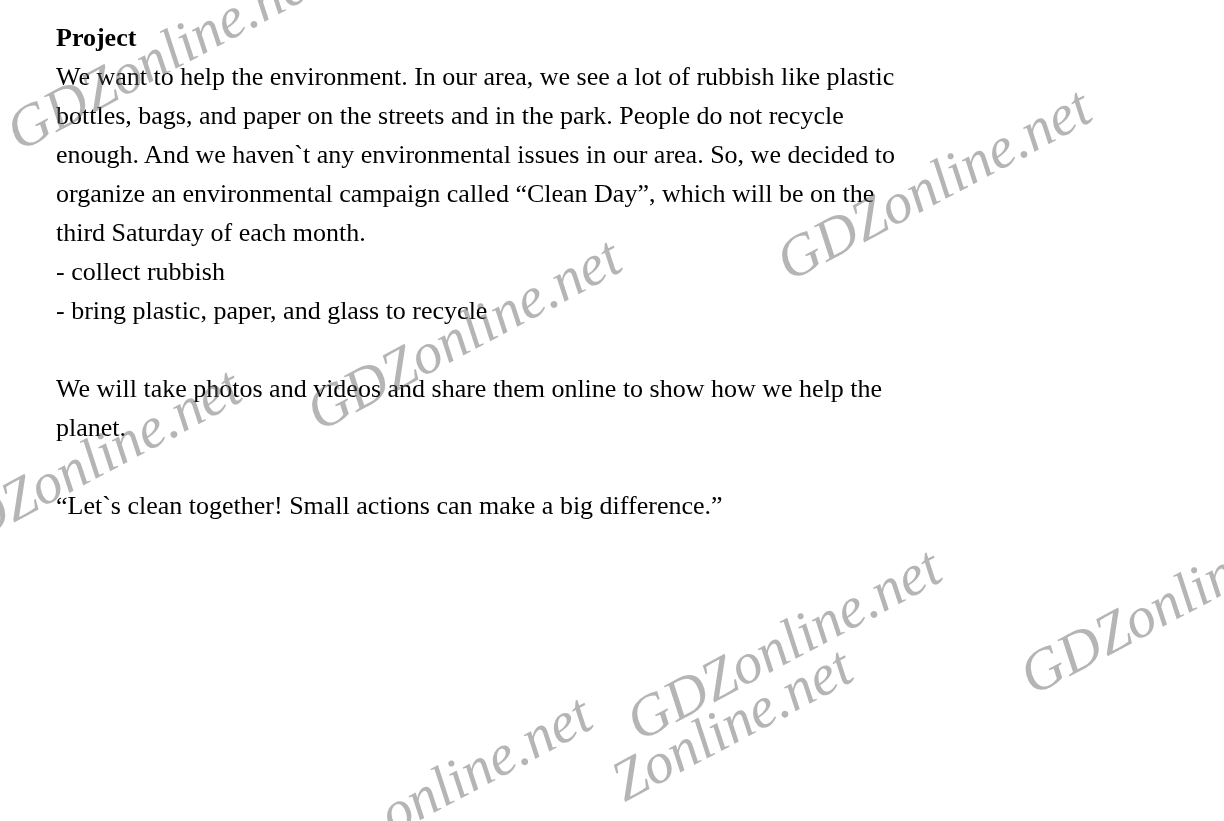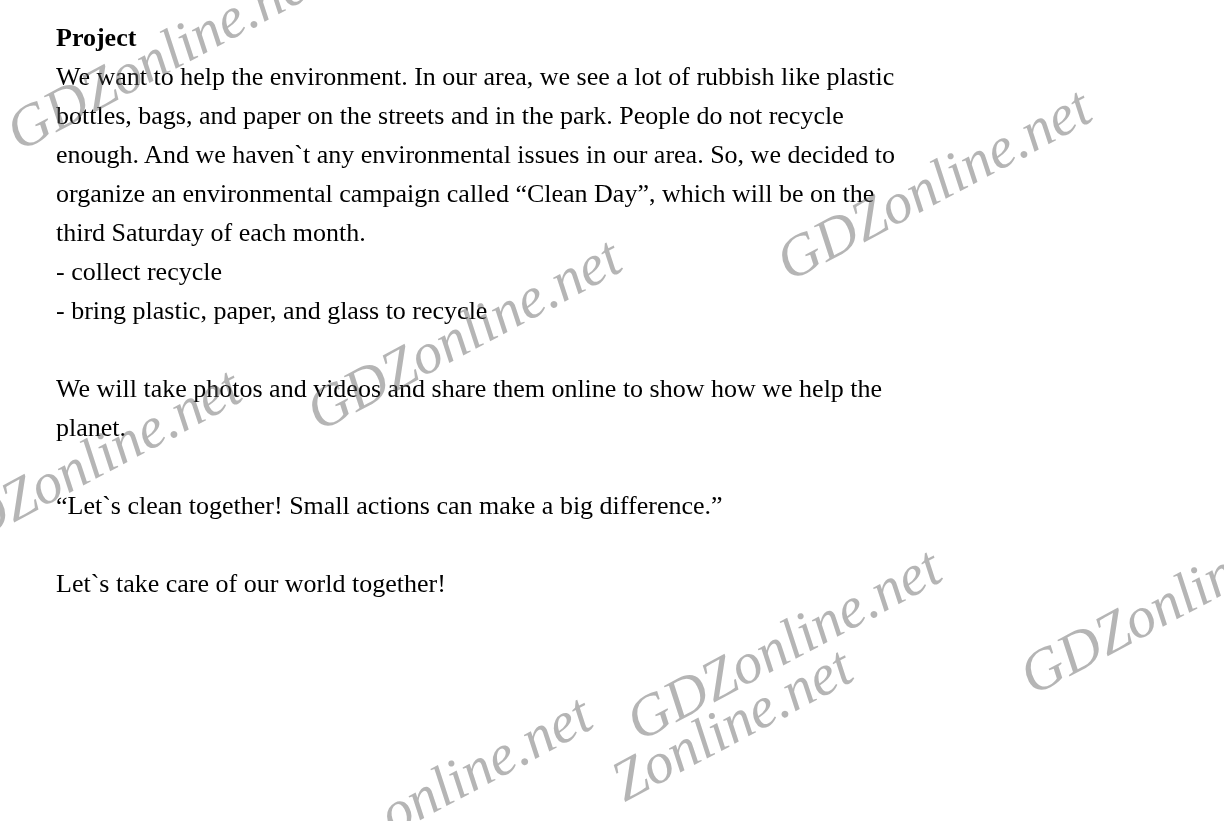--- a/index.html
+++ b/index.html
@@ -74,37 +74,36 @@
 <body>
 
 <div id="doc">
 
   <div class="line bold">Project</div>
 
 
   <p class="para">We want to help the environment. In our area, we see a lot of rubbish like plastic bottles, bags, and paper on the streets and in the park. People do not recycle enough. And we haven`t any environmental issues in our area. So, we decided to organize an environmental campaign called “Clean Day”, which will be on the third Saturday of each month.</p>
 
 
-  <p class="para">- collect recycle</p>
+  <p class="para">- collect rubbish</p>
 
   <p class="para">- bring plastic, paper, and glass to recycle</p>
 
 
   <div class="blank"></div>
 
   <p class="para">We will take photos and videos and share them online to show how we help the planet.</p>
 
   <div class="blank"></div>
 
 
   <p class="para">“Let`s clean together! Small actions can make a big difference.”</p>
 
   <div class="blank"></div>
 
-  <p class="para">Let`s take care of our world together!</p>
 
 </div>
 
 <div id="watermarks">
   <span class="wm" style="left:-10px; top:20px; font-size:58px; transform:rotate(-28deg);">GDZonline.net</span>
 
   <span class="wm" style="left:760px; top:150px; font-size:58px; transform:rotate(-28deg);">GDZonline.net</span>
 
   <span class="wm" style="left:290px; top:300px; font-size:58px; transform:rotate(-28deg);">GDZonline.net</span>
 

